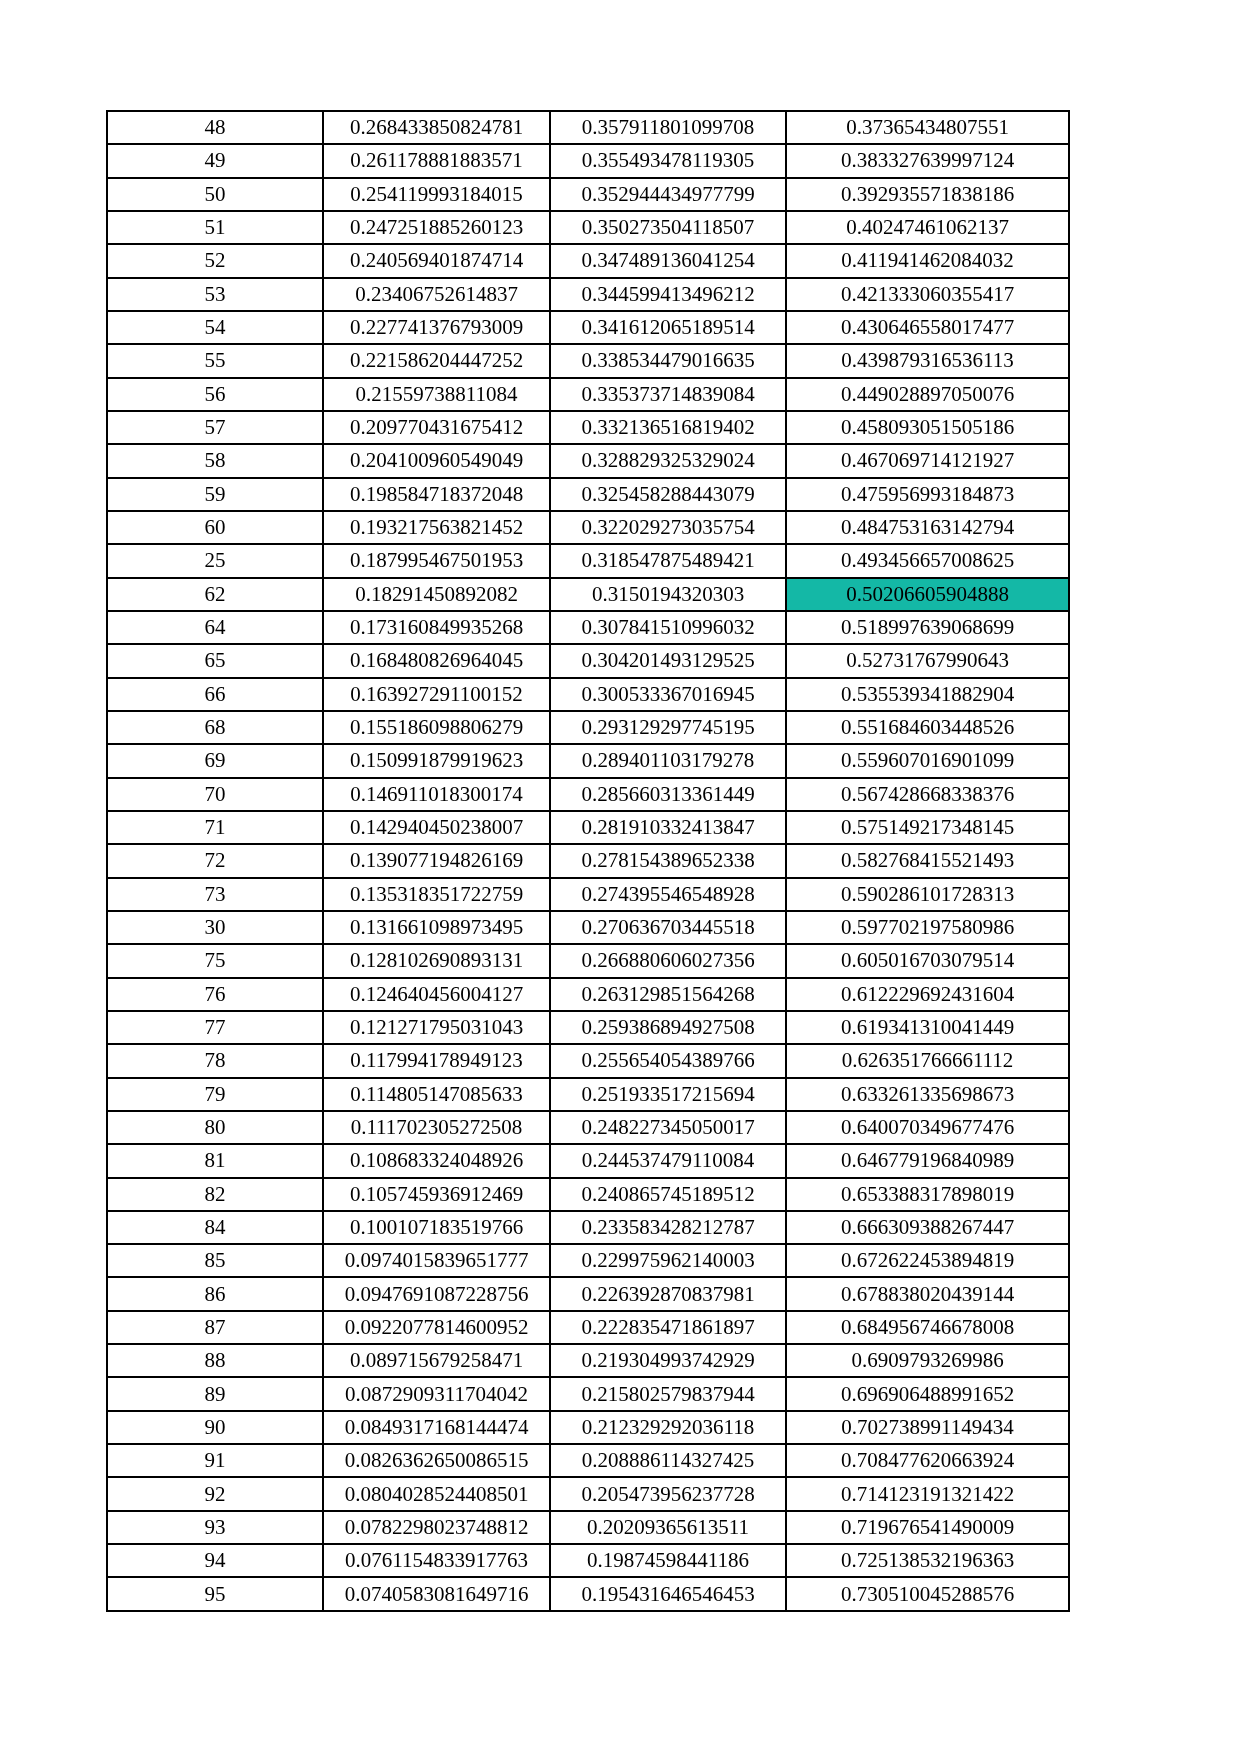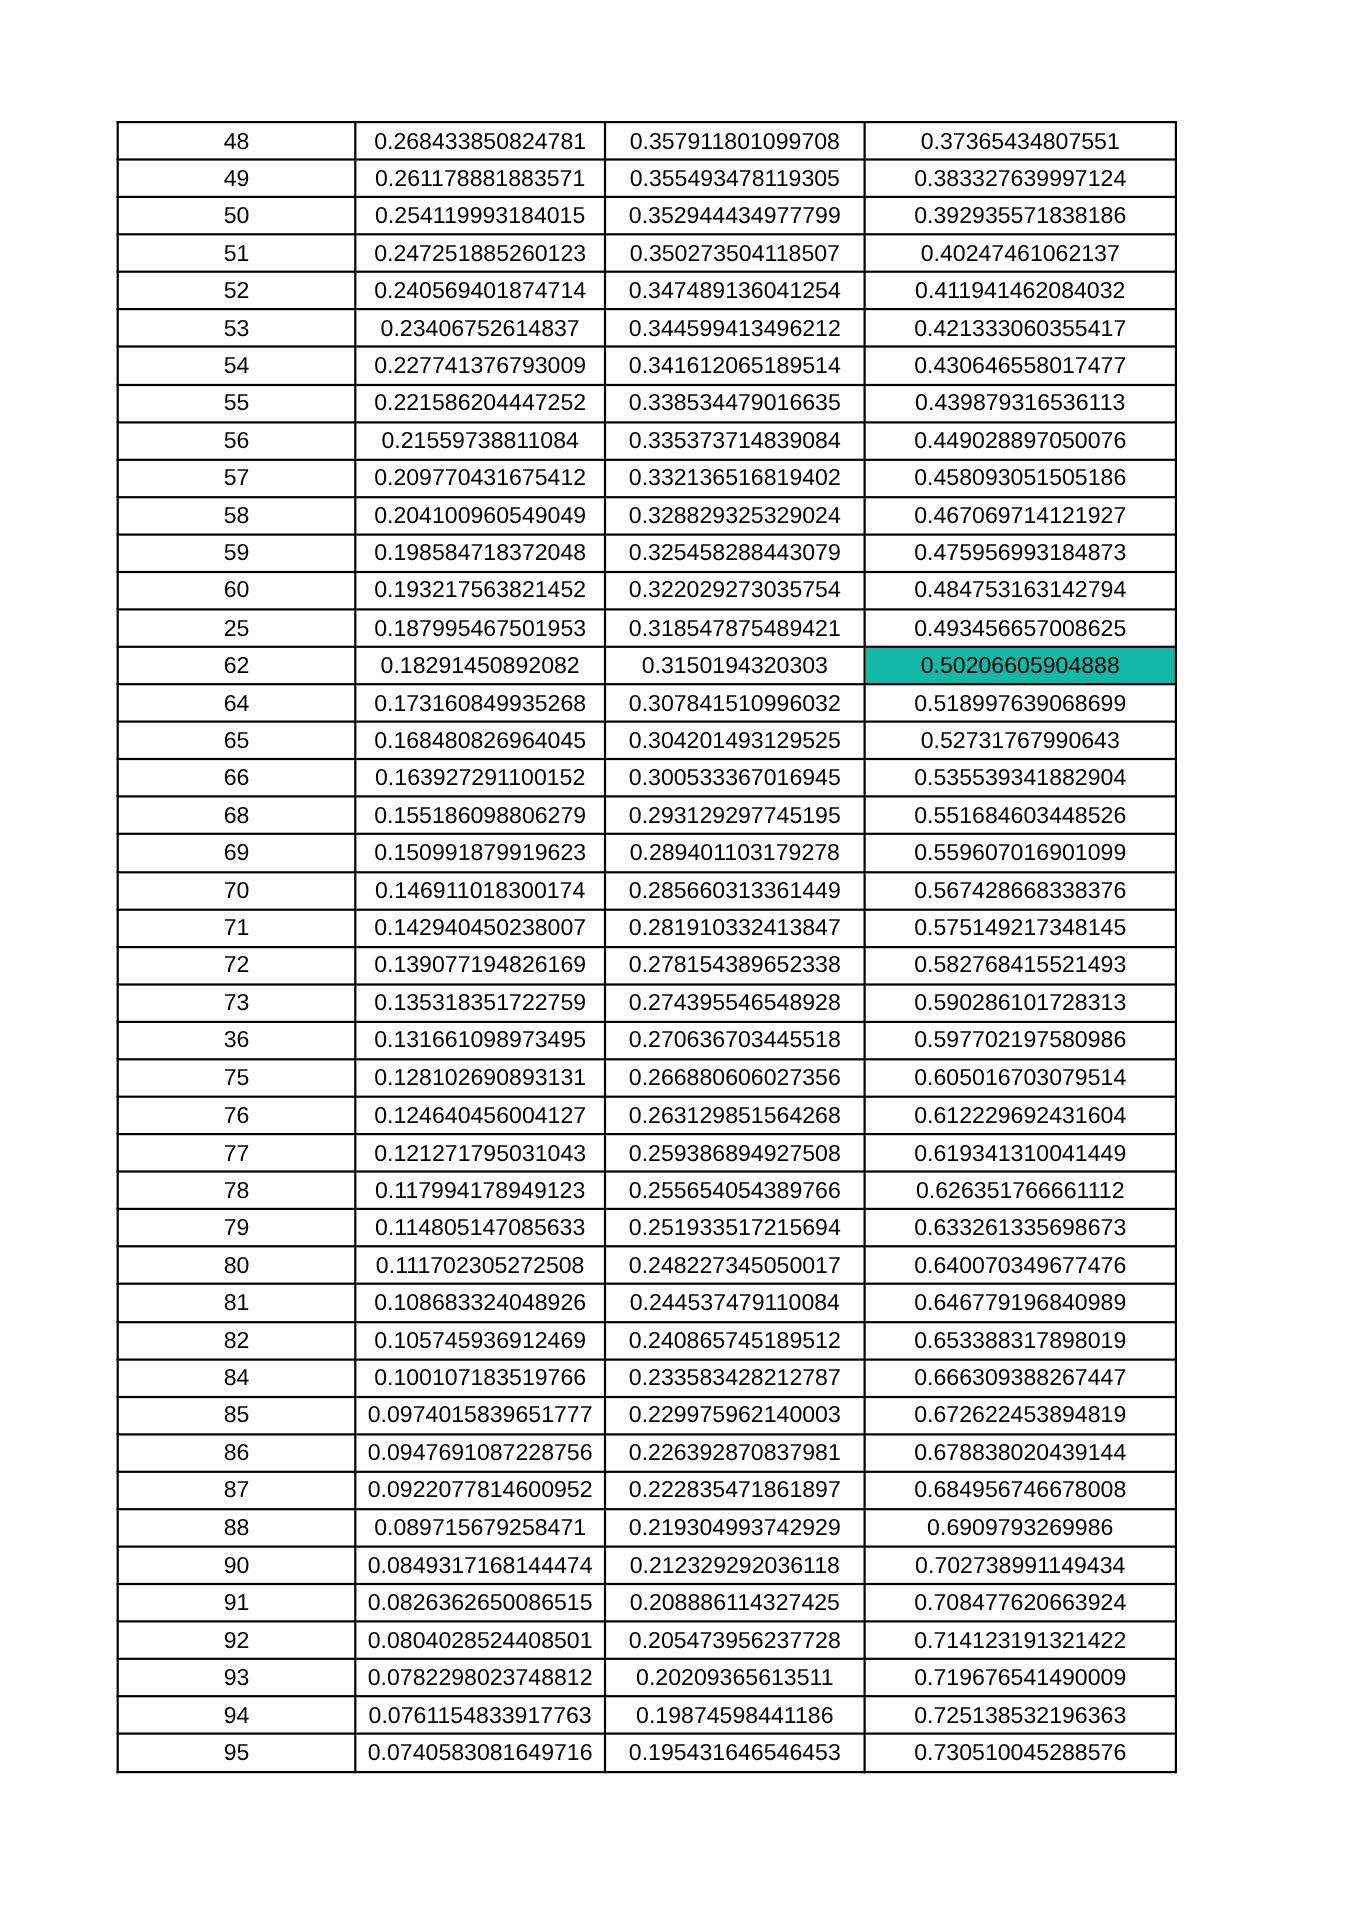--- a/index.html
+++ b/index.html
@@ -16,20 +16,21 @@
   }
   .data-table {
     position: absolute;
     left: 106px;
     top: 110px;
     width: 962px;
     height: 1502px;
     border-collapse: collapse;
     table-layout: fixed;
     border: 2px solid #000000;
+    font-family: Liberation Serif, serif;
   }
   .data-table td {
     border: 2px solid #000000;
     text-align: center;
     vertical-align: middle;
     font-size: 21px;
     line-height: 1;
     padding: 0;
     height: 29px;
     overflow: hidden;
@@ -189,21 +190,21 @@
         <td>0.278154389652338</td>
         <td>0.582768415521493</td>
       </tr>
       <tr>
         <td>73</td>
         <td>0.135318351722759</td>
         <td>0.274395546548928</td>
         <td>0.590286101728313</td>
       </tr>
       <tr>
-        <td>36</td>
+        <td>30</td>
         <td>0.131661098973495</td>
         <td>0.270636703445518</td>
         <td>0.597702197580986</td>
       </tr>
       <tr>
         <td>75</td>
         <td>0.128102690893131</td>
         <td>0.266880606027356</td>
         <td>0.605016703079514</td>
       </tr>
@@ -273,20 +274,26 @@
         <td>0.222835471861897</td>
         <td>0.684956746678008</td>
       </tr>
       <tr>
         <td>88</td>
         <td>0.089715679258471</td>
         <td>0.219304993742929</td>
         <td>0.6909793269986</td>
       </tr>
       <tr>
+        <td>89</td>
+        <td>0.0872909311704042</td>
+        <td>0.215802579837944</td>
+        <td>0.696906488991652</td>
+      </tr>
+      <tr>
         <td>90</td>
         <td>0.0849317168144474</td>
         <td>0.212329292036118</td>
         <td>0.702738991149434</td>
       </tr>
       <tr>
         <td>91</td>
         <td>0.0826362650086515</td>
         <td>0.208886114327425</td>
         <td>0.708477620663924</td>

